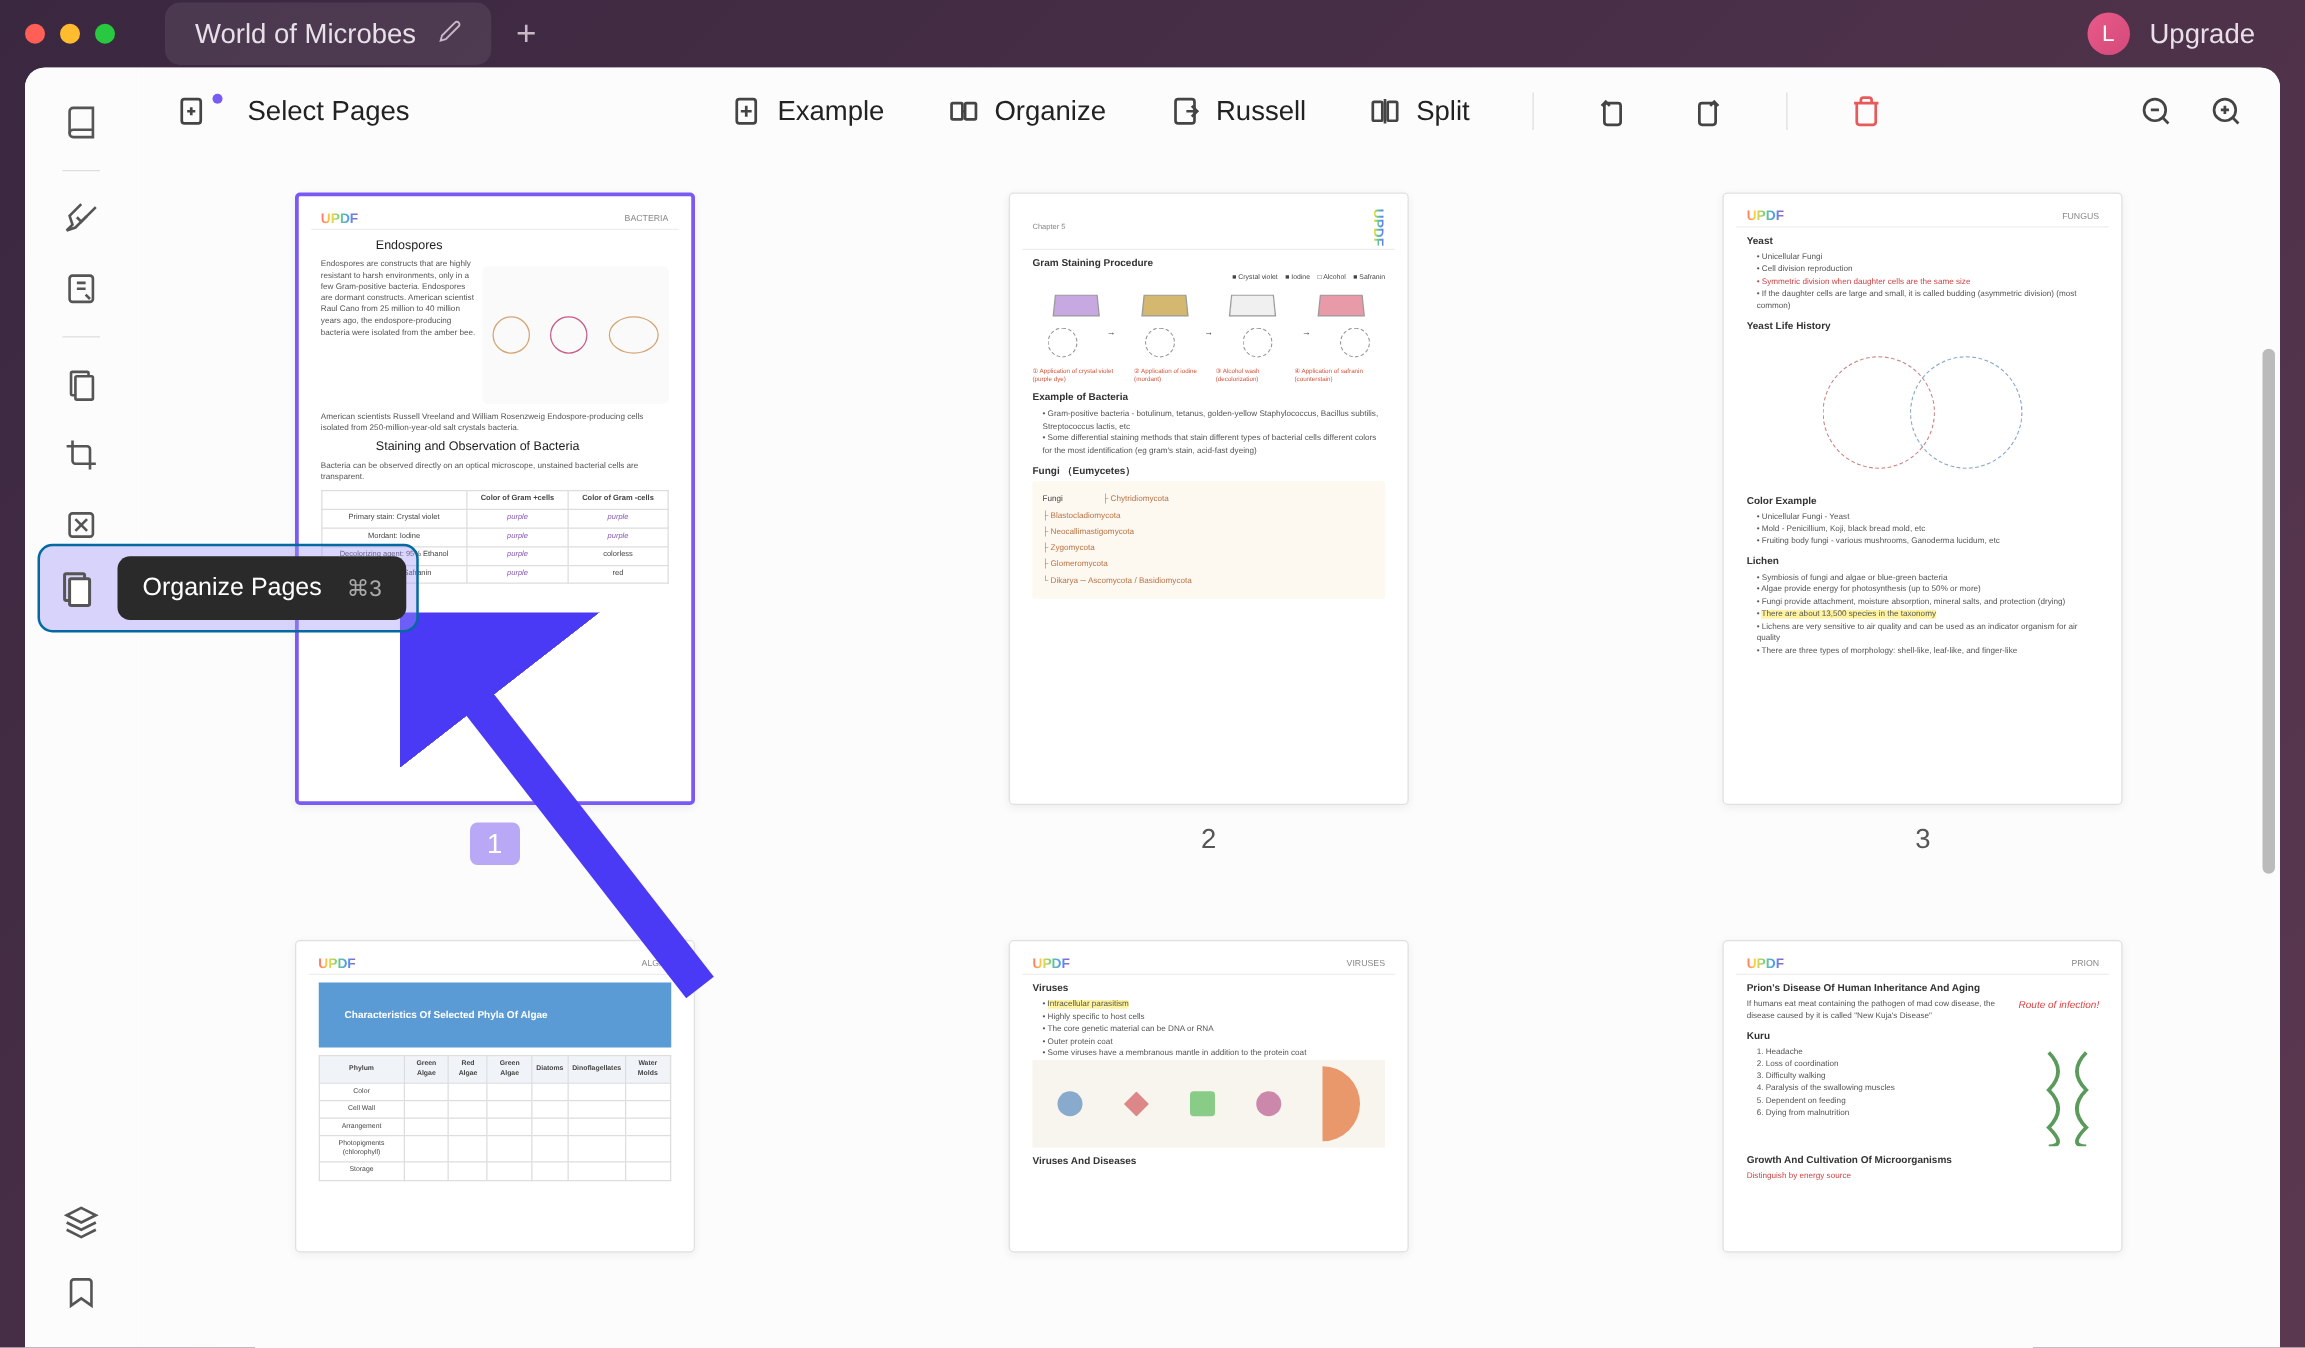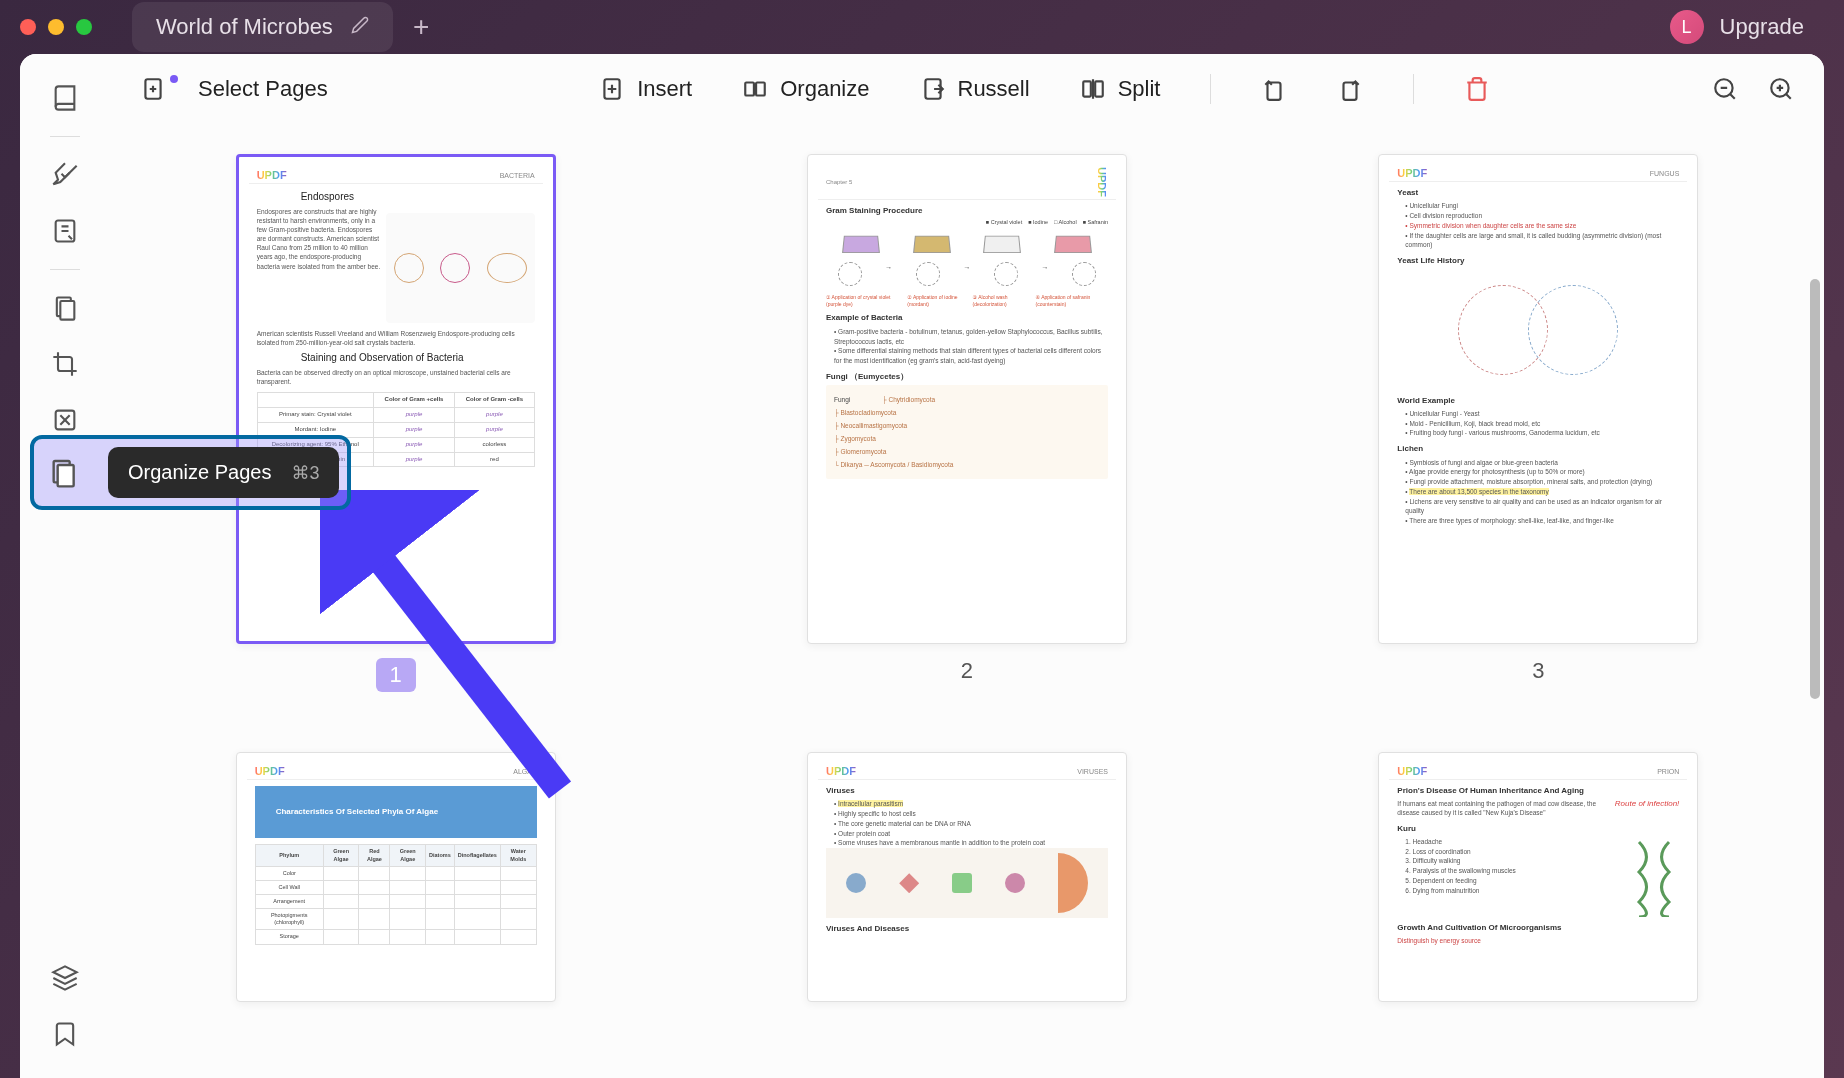--- a/index.html
+++ b/index.html
@@ -61,21 +61,21 @@
 .thumb-list { font-size: 6.5px; color: #555; line-height: 1.5; padding-left: 8px; }
 
 .thumb-diagram { width: 100%; height: 90px; background: #fafafa; border-radius: 4px; margin: 6px 0; display: flex; align-items: center; justify-content: space-around; }
 .diagram-shape { width: 30px; height: 30px; border-radius: 50%; border: 1.5px solid #d4a574; }
 
 .thumb-table { width: 100%; border-collapse: collapse; font-size: 6px; margin-top: 6px; }
 .thumb-table td, .thumb-table th { border: 1px solid #ddd; padding: 3px; text-align: center; }
 .purple-text { color: #8a5ab5; font-style: italic; }
 
 .tooltip-overlay { position: absolute; top: 435px; left: 30px; z-index: 100; display: flex; align-items: center; }
-.tooltip-highlight { border: 4px solid #0369a1; border-radius: 12px; padding: 8px; display: flex; align-items: center; gap: 24px; background: rgba(160,150,250,0.4); }
+.tooltip-highlight { border: 2px solid #0369a1; border-radius: 12px; padding: 8px; display: flex; align-items: center; gap: 12px; background: rgba(160,150,250,0.4); }
 .tooltip-icon { width: 42px; height: 42px; display: flex; align-items: center; justify-content: center; color: #555; }
 .tooltip-bubble { background: #2a2a2a; color: #fff; padding: 14px 20px; border-radius: 10px; display: flex; align-items: center; gap: 20px; font-size: 20px; }
 .tooltip-shortcut { color: #aaa; font-size: 18px; }
 .arrow-annotation { position: absolute; top: 490px; left: 320px; z-index: 99; }
 
 .scrollbar-track { position: absolute; right: 4px; top: 155px; bottom: 20px; width: 10px; }
 .scrollbar-thumb { position: absolute; top: 0; width: 10px; height: 420px; background: #bbb; border-radius: 5px; }
 
 
 .chapter-label { font-size: 6px; color: #888; }
@@ -196,21 +196,21 @@
             </svg>
           <span class="tool-indicator"></span>
           <span>Select Pages</span>
         </div>
         <div style="flex:0.5"></div>
         <div class="tool-item">
           <svg viewBox="0 0 24 24" fill="none" stroke="currentColor" stroke-width="2">
               <rect x="5" y="3" width="14" height="18" rx="2"></rect>
               <path d="M12 8v8M8 12h8"></path>
             </svg>
-          <span>Insert</span>
+          <span>Example</span>
         </div>
         <div class="tool-item">
           <svg viewBox="0 0 24 24" fill="none" stroke="currentColor" stroke-width="2">
               <rect x="3" y="6" width="8" height="12" rx="1"></rect>
               <rect x="13" y="6" width="8" height="12" rx="1"></rect>
               <path d="M11 12h2"></path>
             </svg>
           <span>Organize</span>
         </div>
         <div class="tool-item">
@@ -396,21 +396,21 @@
                 <div class="thumb-subtitle">Yeast</div>
                 <div class="thumb-list">• <span>Unicellular Fungi</span></div>
                 <div class="thumb-list">• <span>Cell division reproduction</span></div>
                 <div class="thumb-list" style="color:#c44;">• <span>Symmetric division when daughter cells are the same size</span></div>
                 <div class="thumb-list">• <span>If the daughter cells are large and small, it is called budding (asymmetric division) (most common)</span></div>
                 <div class="thumb-subtitle">Yeast Life History</div>
                 <div class="yeast-cycle">
                     <div class="cycle-circle"></div>
                     <div class="cycle-circle" style="border-color:#8ac; margin-left:-20px;"></div>
                   </div>
-                <div class="thumb-subtitle">World Example</div>
+                <div class="thumb-subtitle">Color Example</div>
                 <div class="thumb-list">• <span>Unicellular Fungi - Yeast</span></div>
                 <div class="thumb-list">• <span>Mold - Penicillium, Koji, black bread mold, etc</span></div>
                 <div class="thumb-list">• <span>Fruiting body fungi - various mushrooms, Ganoderma lucidum, etc</span></div>
                 <div class="thumb-subtitle">Lichen</div>
                 <div class="thumb-list">• <span>Symbiosis of fungi and algae or blue-green bacteria</span></div>
                 <div class="thumb-list">• <span>Algae provide energy for photosynthesis (up to 50% or more)</span></div>
                 <div class="thumb-list">• <span>Fungi provide attachment, moisture absorption, mineral salts, and protection (drying)</span></div>
                 <div class="thumb-list">• <span class="hl-yellow">There are about 13,500 species in the taxonomy</span></div>
                 <div class="thumb-list">• <span>Lichens are very sensitive to air quality and can be used as an indicator organism for air quality</span></div>
                 <div class="thumb-list">• <span>There are three types of morphology: shell-like, leaf-like, and finger-like</span></div>

